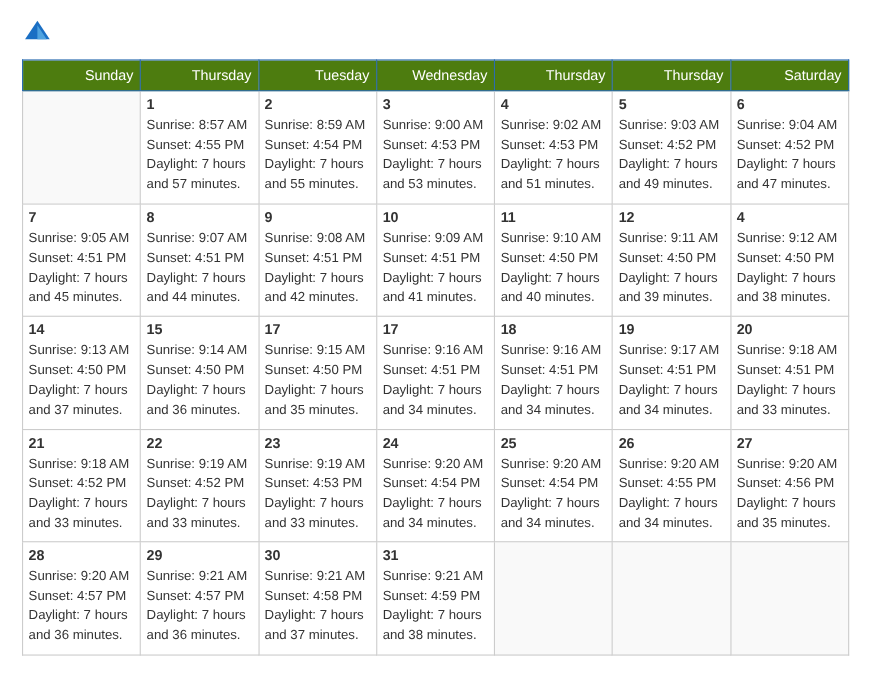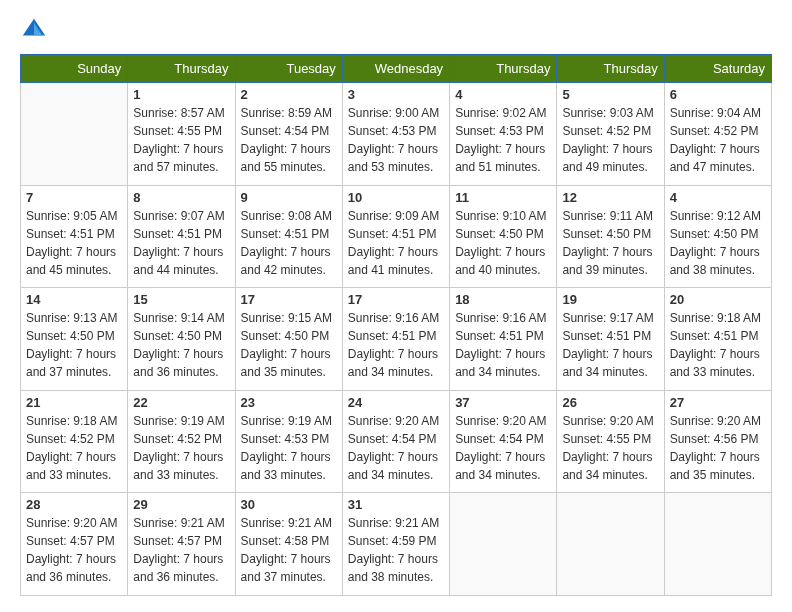--- a/index.html
+++ b/index.html
@@ -225,21 +225,21 @@
           </td>
           <td>
             <span class="day-num">23</span>
             <div class="day-info">Sunrise: 9:19 AM<br>Sunset: 4:53 PM<br>Daylight: 7 hours and 33 minutes.</div>
           </td>
           <td>
             <span class="day-num">24</span>
             <div class="day-info">Sunrise: 9:20 AM<br>Sunset: 4:54 PM<br>Daylight: 7 hours and 34 minutes.</div>
           </td>
           <td>
-            <span class="day-num">37</span>
+            <span class="day-num">25</span>
             <div class="day-info">Sunrise: 9:20 AM<br>Sunset: 4:54 PM<br>Daylight: 7 hours and 34 minutes.</div>
           </td>
           <td>
             <span class="day-num">26</span>
             <div class="day-info">Sunrise: 9:20 AM<br>Sunset: 4:55 PM<br>Daylight: 7 hours and 34 minutes.</div>
           </td>
           <td>
             <span class="day-num">27</span>
             <div class="day-info">Sunrise: 9:20 AM<br>Sunset: 4:56 PM<br>Daylight: 7 hours and 35 minutes.</div>
           </td>

